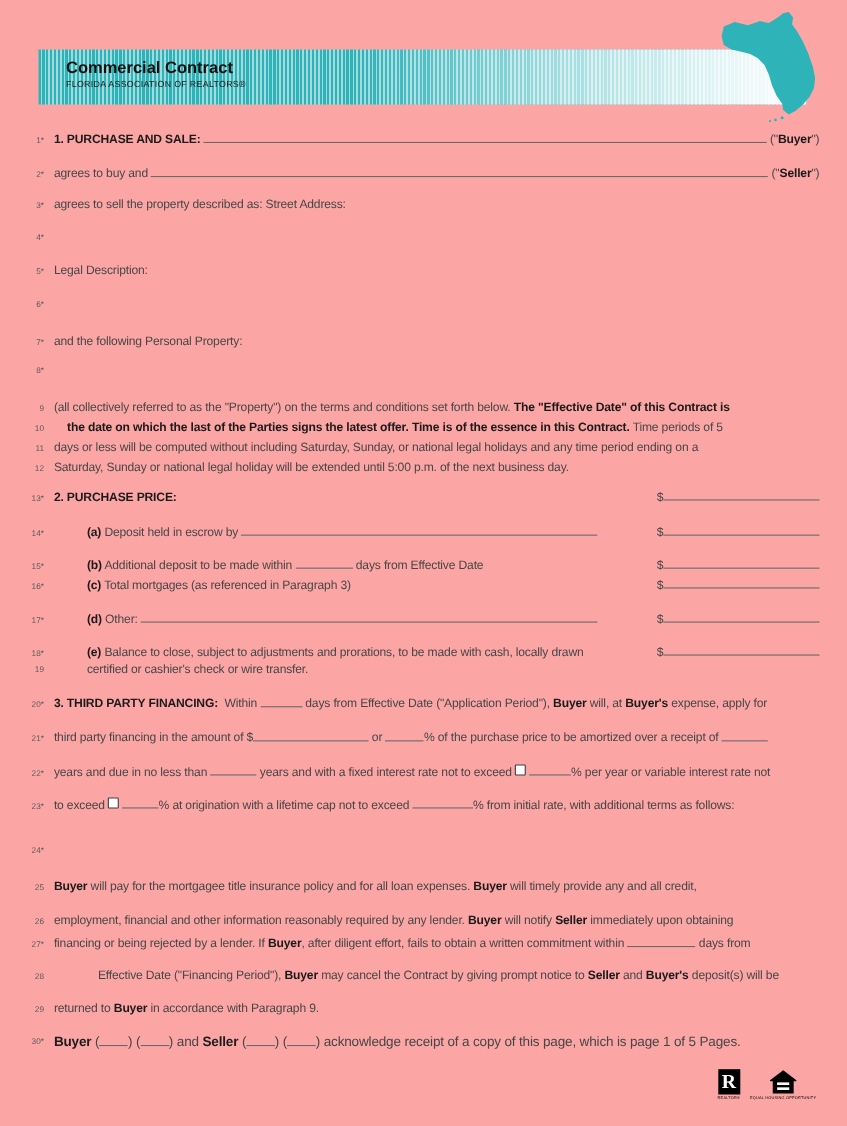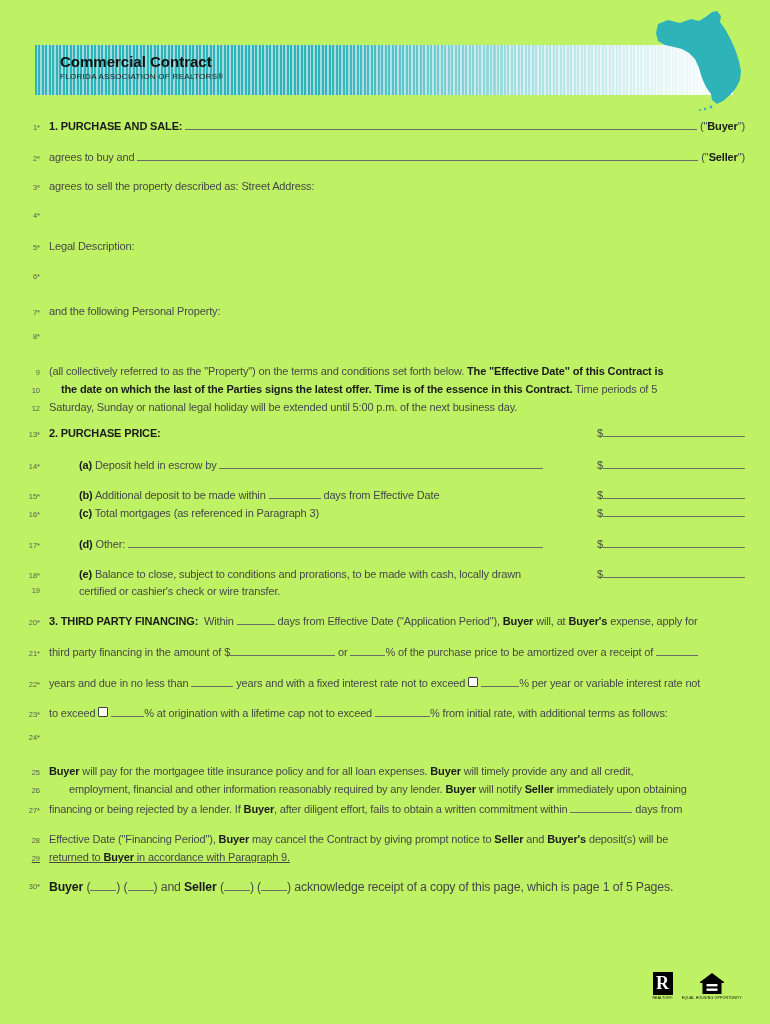--- a/index.html
+++ b/index.html
@@ -1,17 +1,17 @@
 <!DOCTYPE html>
 <html><head>
 <meta charset="utf-8">
 <style>
   html,body{margin:0;padding:0;background:#ffffff;}
   .page{
-    position:relative;width:770px;height:1024px;background:#bef264;overflow:hidden;
+    position:relative;width:770px;height:1024px;background:#fca5a5;overflow:hidden;
     font-family:"Liberation Sans",sans-serif;
   }
   
   .banner{
     position:absolute;left:35px;top:45px;width:698px;height:50px;
     background-image:
       linear-gradient(90deg, rgba(255,255,255,0) 0%, rgba(255,255,255,0) 42%, rgba(255,255,255,0.55) 68%, rgba(255,255,255,0.88) 90%, #ffffff 100%),
       repeating-linear-gradient(90deg, #2eb3b9 0px, #2eb3b9 2px, #a2dbde 2px, #a2dbde 3.5px);
   }
   .banner-title{
@@ -71,38 +71,39 @@
       <div class="line" style="margin-top: 0px;"><span class="lnum">1*</span><span class="lbody"><span class="b">1. PURCHASE AND SALE: </span><span class="blank fill"></span><span> ("</span><span class="b">Buyer</span><span>")</span></span></div>
       <div class="line" style="margin-top: 13px;"><span class="lnum">2*</span><span class="lbody"><span>agrees to buy and </span><span class="blank fill"></span><span> ("</span><span class="b">Seller</span><span>")</span></span></div>
       <div class="line" style="margin-top: 12px;"><span class="lnum">3*</span><span class="lbody"><span>agrees to sell the property described as: Street Address:</span></span></div>
       <div class="line" style="margin-top: 12px;"><span class="lnum">4*</span><span class="lbody"></span></div>
       <div class="line" style="margin-top: 12px;"><span class="lnum">5*</span><span class="lbody"><span>Legal Description:</span></span></div>
       <div class="line" style="margin-top: 13px;"><span class="lnum">6*</span><span class="lbody"></span></div>
       <div class="line" style="margin-top: 16px;"><span class="lnum">7*</span><span class="lbody"><span>and the following Personal Property:</span></span></div>
       <div class="line" style="margin-top: 8px;"><span class="lnum">8*</span><span class="lbody"></span></div>
       <div class="line" style="margin-top: 16px;"><span class="lnum">9</span><span class="lbody"><span>(all collectively referred to as the "Property") on the terms and conditions set forth below. </span><span class="b">The "Effective Date" of this Contract is</span></span></div>
       <div class="line" style="margin-top: 0px; gap: 12px;"><span class="lnum">10</span><span class="lbody"><span class="b">the date on which the last of the Parties signs the latest offer. Time is of the essence in this Contract.</span><span> Time periods of 5</span></span></div>
+      <div class="line" style="margin-top: 0px;"><span class="lnum">11</span><span class="lbody"><span>days or less will be computed without including Saturday, Sunday, or national legal holidays and any time period ending on a</span></span></div>
       <div class="line" style="margin-top: 0px;"><span class="lnum">12</span><span class="lbody"><span>Saturday, Sunday or national legal holiday will be extended until 5:00 p.m. of the next business day.</span></span></div>
       <div class="line has-amt" style="margin-top: 7px;"><span class="lnum">13*</span><span class="lbody"><span class="b">2. PURCHASE PRICE:</span></span><span class="amount"><span>$</span><span class="blank fill"></span></span></div>
       <div class="line ind has-amt" style="margin-top: 14px;"><span class="lnum">14*</span><span class="lbody"><span class="b">(a)</span><span> Deposit held in escrow by </span><span class="blank fill"></span></span><span class="amount"><span>$</span><span class="blank fill"></span></span></div>
       <div class="line ind has-amt" style="margin-top: 12px;"><span class="lnum">15*</span><span class="lbody"><span class="b">(b)</span><span> Additional deposit to be made within </span><span class="blank" style="width: 52px;"></span><span> days from Effective Date</span></span><span class="amount"><span>$</span><span class="blank fill"></span></span></div>
       <div class="line ind has-amt" style=""><span class="lnum">16*</span><span class="lbody"><span class="b">(c)</span><span> Total mortgages (as referenced in Paragraph 3)</span></span><span class="amount"><span>$</span><span class="blank fill"></span></span></div>
       <div class="line ind has-amt" style="margin-top: 13px;"><span class="lnum">17*</span><span class="lbody"><span class="b">(d)</span><span> Other: </span><span class="blank fill"></span></span><span class="amount"><span>$</span><span class="blank fill"></span></span></div>
-      <div class="line ind has-amt" style="margin-top: 12px;"><span class="lnum">18*</span><span class="lbody"><span class="b">(e)</span><span> Balance to close, subject to conditions and prorations, to be made with cash, locally drawn</span></span><span class="amount"><span>$</span><span class="blank fill"></span></span></div>
+      <div class="line ind has-amt" style="margin-top: 12px;"><span class="lnum">18*</span><span class="lbody"><span class="b">(e)</span><span> Balance to close, subject to adjustments and prorations, to be made with cash, locally drawn</span></span><span class="amount"><span>$</span><span class="blank fill"></span></span></div>
       <div class="line ind" style="margin-top: 0px; align-items: flex-end;"><span class="lnum">19</span><span class="lbody"><span>certified or cashier's check or wire transfer.</span></span></div>
       <div class="line" style="margin-top: 11px;"><span class="lnum">20*</span><span class="lbody"><span class="b">3. THIRD PARTY FINANCING:</span><span>  Within </span><span class="blank" style="width: 38px;"></span><span> days from Effective Date ("Application Period"), </span><span class="b">Buyer</span><span> will, at </span><span class="b">Buyer's</span><span> expense, apply for</span></span></div>
       <div class="line" style="margin-top: 13px;"><span class="lnum">21*</span><span class="lbody"><span>third party financing in the amount of $</span><span class="blank" style="width: 105px;"></span><span> or </span><span class="blank" style="width: 35px;"></span><span>% of the purchase price to be amortized over a receipt of </span><span class="blank" style="width: 42px;"></span></span></div>
       <div class="line" style="margin-top: 13px;"><span class="lnum">22*</span><span class="lbody"><span>years and due in no less than </span><span class="blank" style="width: 42px;"></span><span> years and with a fixed interest rate not to exceed </span><span class="chk"></span><span> </span><span class="blank" style="width: 38px;"></span><span>% per year or variable interest rate not</span></span></div>
       <div class="line" style="margin-top: 12px;"><span class="lnum">23*</span><span class="lbody"><span>to exceed </span><span class="chk"></span><span> </span><span class="blank" style="width: 33px;"></span><span>% at origination with a lifetime cap not to exceed </span><span class="blank" style="width: 55px;"></span><span>% from initial rate, with additional terms as follows:</span></span></div>
-      <div class="line" style="margin-top: 8px;"><span class="lnum">24*</span><span class="lbody"></span></div>
+      <div class="line" style="margin-top: 25px;"><span class="lnum">24*</span><span class="lbody"></span></div>
       <div class="line" style="margin-top: 15px;"><span class="lnum">25</span><span class="lbody"><span class="b">Buyer</span><span> will pay for the mortgagee title insurance policy and for all loan expenses. </span><span class="b">Buyer</span><span> will timely provide any and all credit,</span></span></div>
-      <div class="line" style=" gap: 20px;"><span class="lnum">26</span><span class="lbody"><span>employment, financial and other information reasonably required by any lender. </span><span class="b">Buyer</span><span> will notify </span><span class="b">Seller</span><span> immediately upon obtaining</span></span></div>
+      <div class="line" style="margin-top: 13px;"><span class="lnum">26</span><span class="lbody"><span>employment, financial and other information reasonably required by any lender. </span><span class="b">Buyer</span><span> will notify </span><span class="b">Seller</span><span> immediately upon obtaining</span></span></div>
       <div class="line" style="margin-top: 1px;"><span class="lnum">27*</span><span class="lbody"><span>financing or being rejected by a lender. If </span><span class="b">Buyer</span><span>, after diligent effort, fails to obtain a written commitment within </span><span class="blank" style="width: 62px;"></span><span> days from</span></span></div>
-      <div class="line" style="margin-top: 13px;"><span class="lnum">28</span><span class="lbody"><span>Effective Date ("Financing Period"), </span><span class="b">Buyer</span><span> may cancel the Contract by giving prompt notice to </span><span class="b">Seller</span><span> and </span><span class="b">Buyer's</span><span> deposit(s) will be</span></span></div>
-      <div class="line" style="margin-top: 0; text-decoration: underline;"><span class="lnum">29</span><span class="lbody"><span>returned to </span><span class="b">Buyer</span><span> in accordance with Paragraph 9.</span></span></div>
+      <div class="line" style="margin-top: 13px; gap: 40px;"><span class="lnum">28</span><span class="lbody"><span>Effective Date ("Financing Period"), </span><span class="b">Buyer</span><span> may cancel the Contract by giving prompt notice to </span><span class="b">Seller</span><span> and </span><span class="b">Buyer's</span><span> deposit(s) will be</span></span></div>
+      <div class="line" style="margin-top: 12px;"><span class="lnum">29</span><span class="lbody"><span>returned to </span><span class="b">Buyer</span><span> in accordance with Paragraph 9.</span></span></div>
       <div class="line lg" style="margin-top: 12px;"><span class="lnum">30*</span><span class="lbody"><span class="b">Buyer</span><span> (</span><span class="blank" style="width: 26px;"></span><span>) (</span><span class="blank" style="width: 26px;"></span><span>) and </span><span class="b">Seller</span><span> (</span><span class="blank" style="width: 26px;"></span><span>) (</span><span class="blank" style="width: 26px;"></span><span>) acknowledge receipt of a copy of this page, which is page 1 of 5 Pages.</span></span></div>
     </div>
 
   <div class="footer">
     <span class="f-code">CC-2</span>
     <span class="f-copy">© 1997 Florida Association of REALTORS®</span>
     <span class="f-rights">All Rights Reserved</span>
   </div>
   <div class="logos">
     <div class="logo-r">

